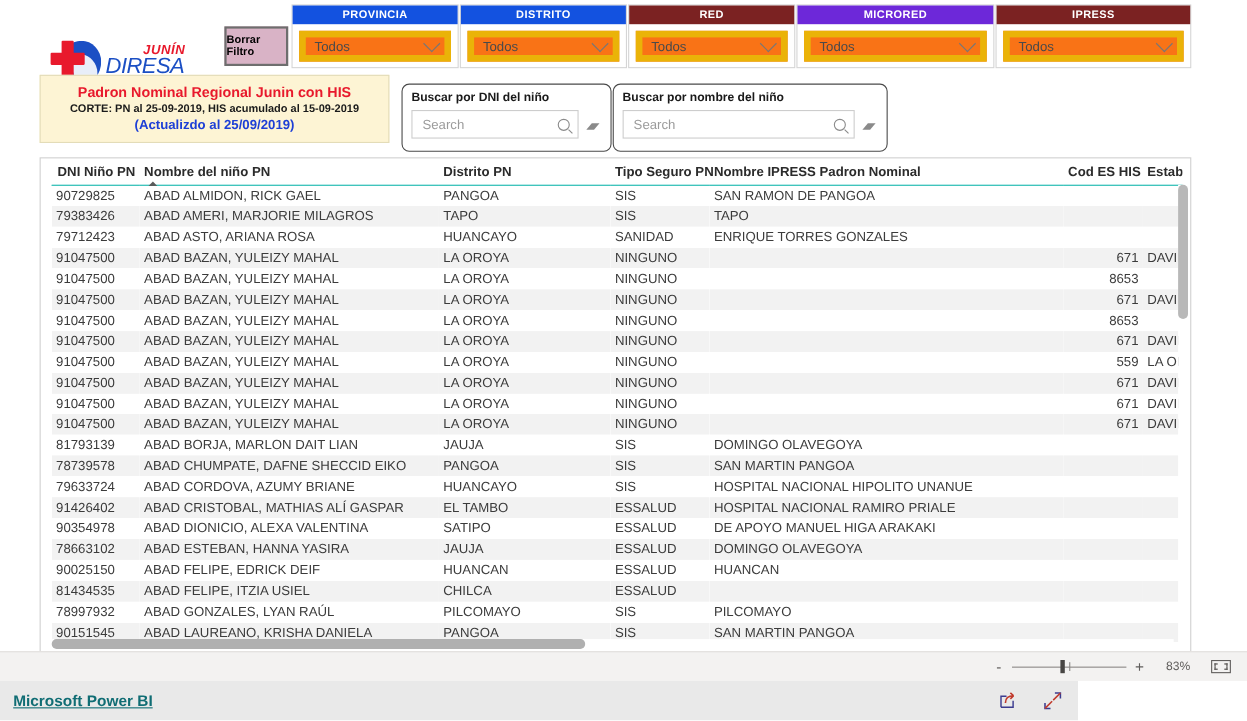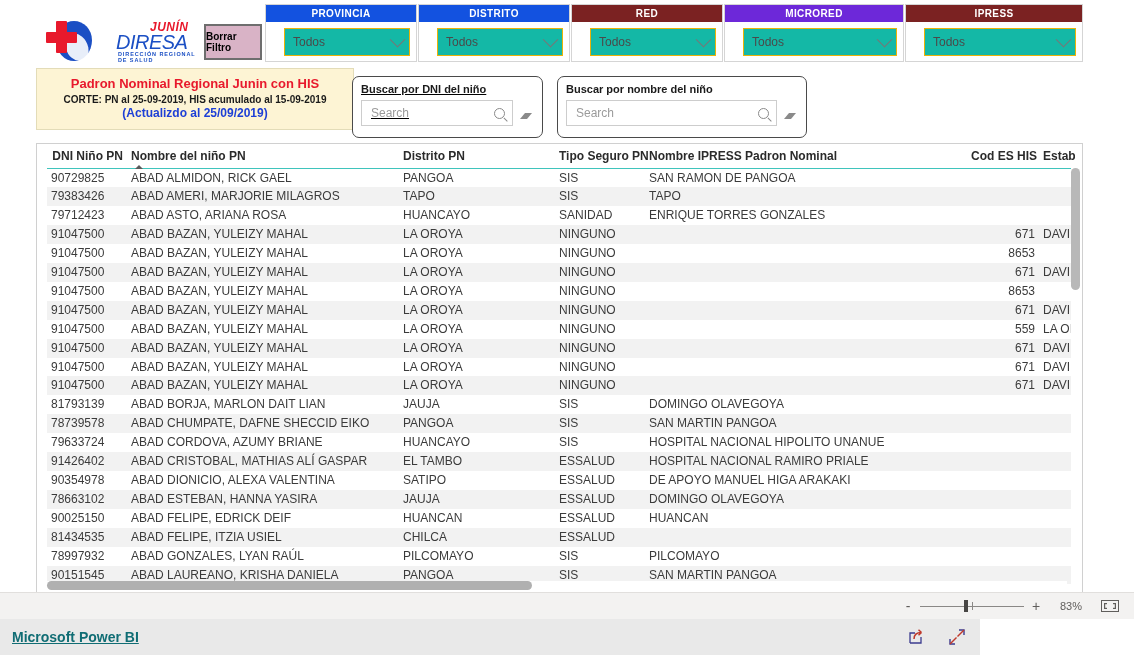--- a/index.html
+++ b/index.html
@@ -22,23 +22,23 @@
   #canvas {
     position: absolute;
     left: 0; top: 0;
     width: 1134px; height: 592px;
     background: #ffffff;
   }
 
   
   #logo-block {
     position: absolute;
-    left: 46px; top: 16px;
+    left: 46px; top: 29px;
     width: 158px; height: 52px;
-    display: flex; align-items: center; gap: 20px;
+    display: flex; align-items: flex-end;
   }
   .logo-cross-wrap {
     position: relative;
     width: 46px; height: 46px;
     flex: none;
   }
   .logo-swoosh {
     position: absolute;
     left: 10px; top: 2px;
     width: 36px; height: 40px;
@@ -108,24 +108,24 @@
     border: 1px solid #d5d5d5;
   }
   .slicer-title {
     height: 17px;
     color: #ffffff;
     font-size: 10px; font-weight: bold;
     letter-spacing: .4px;
     display: flex; align-items: center; justify-content: center;
   }
   .slicer-box {
-    margin: 6px 6px 0 18px;
+    margin: 6px 6px 0 6px;
     height: 28px;
-    border: 1px solid #eab308;
-    background: #14b8a6;
+    border: 6px solid #eab308;
+    background: #f97316;
     display: flex; align-items: center;
     padding: 0 6px 0 8px;
     justify-content: space-between;
     cursor: pointer;
   }
   .slicer-val {
     font-size: 12px; color: #4a4a4a;
     font-family: "Liberation Sans", sans-serif;
   }
   .chev {
@@ -433,21 +433,21 @@
         <span class="chev"></span>
       </div>
     </div>
 
     <div id="title-card">
       <div id="title-main">Padron Nominal Regional Junin con HIS</div>
       <div id="title-sub">CORTE: PN al 25-09-2019, HIS acumulado al 15-09-2019</div>
       <div id="title-upd">(Actualizdo al 25/09/2019)</div>
     </div>
 
-    <div class="search-card" style="left:352px; width:191px;text-decoration:underline;">
+    <div class="search-card" style="left:365px; width:191px;">
       <div class="search-label">Buscar por DNI del niño</div>
       <div class="search-row">
         <div class="search-field">
           <span class="search-ph">Search</span>
           <span class="mag"></span>
         </div>
         <span class="eraser">
           <svg width="15" height="11" viewBox="0 0 15 11">
             <path d="M1 8 L6 2 L13 2 L8 8 Z" fill="#8a8a8a"></path>
           </svg>

